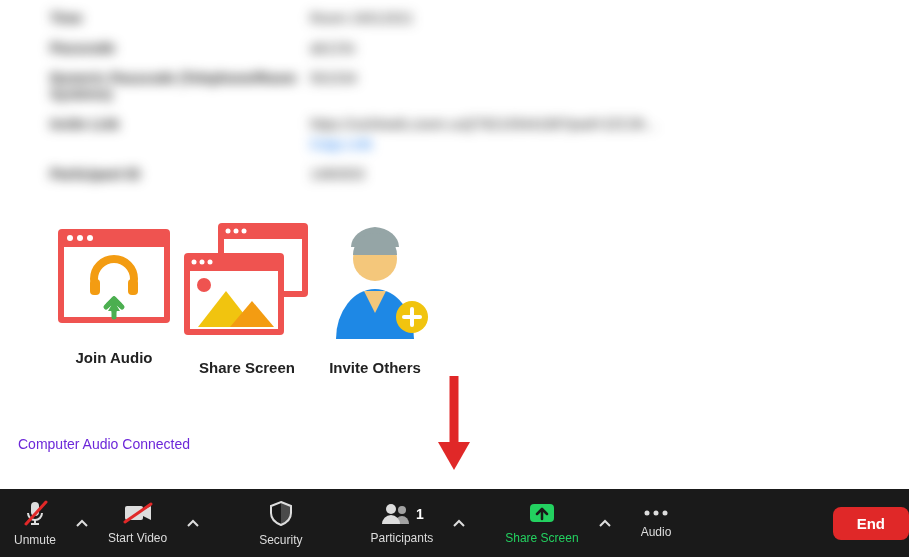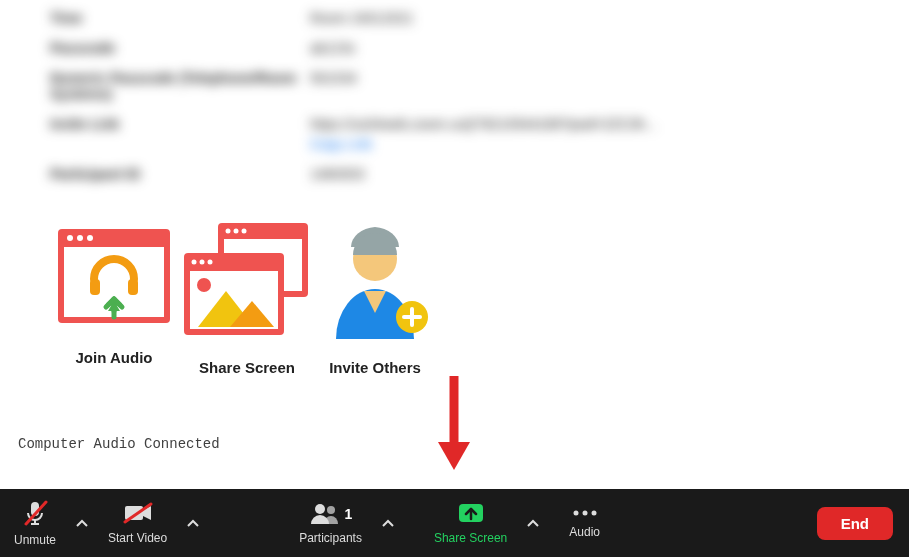--- a/index.html
+++ b/index.html
@@ -6,30 +6,30 @@
   html, body { width: 909px; height: 557px; font-family: -apple-system, BlinkMacSystemFont, "Segoe UI", Arial, sans-serif; background: #fff; overflow: hidden; }
   .root { position: relative; width: 909px; height: 557px; display: flex; flex-direction: column; }
   .info-area { padding: 10px 50px 0 50px; filter: blur(6px); user-select: none; color: #222; font-size: 14px; }
   .info-row { display: flex; margin-bottom: 14px; }
   .info-label { width: 260px; font-weight: 700; }
   .info-val { flex: 1; }
   .info-val .link { color: #0e72ed; display: block; margin-top: 4px; }
   .cards { display: flex; justify-content: flex-start; padding: 10px 60px 0 50px; margin-top: 15px; }
   .card { display: flex; flex-direction: column; align-items: center; cursor: pointer; }
   .card-caption { margin-top: 14px; font-size: 15px; font-weight: 600; color: #222; }
-  .join-audio-note { position: absolute; left: 18px; top: 436px; color: #404040; font-size: 14px; font-weight: 500; font-family: Liberation Mono, monospace; }
+  .join-audio-note { position: absolute; left: 18px; top: 436px; color: #6d28d9; font-size: 14px; font-weight: 500; }
   .arrow-annotation { position: absolute; left: 436px; top: 376px; pointer-events: none; }
   
   .toolbar { position: absolute; bottom: 0; left: 0; right: 0; height: 68px; background: #1a1a1a; display: flex; align-items: center; color: #ddd; }
   .tb-btn { display: flex; flex-direction: column; align-items: center; justify-content: center; height: 68px; padding: 0 14px; cursor: pointer; font-size: 12px; }
   .tb-btn .tb-label { margin-top: 4px; white-space: nowrap; }
   .tb-btn.share .tb-label { color: #23d160; }
   .chev { width: 24px; height: 68px; display: flex; align-items: center; justify-content: center; cursor: pointer; color: #ddd; font-size: 12px; }
   .spacer { flex: 1; }
-  .end-btn { background: #e02828; color: #fff; border: none; border-radius: 8px; padding: 8px 24px; font-size: 15px; font-weight: 600; margin-right: 16px; cursor: pointer; }
+  .end-btn { background: #e02828; color: #fff; border: none; border-radius: 8px; padding: 8px 24px; font-size: 15px; font-weight: 600; cursor: pointer; }
   .pcount-wrap { position: relative; width: 44px; height: 26px; display:flex; align-items:center; justify-content:flex-start; }
 </style>
 </head>
 <body>
 <div class="root">
 
 <div class="info-area">
   <div class="info-row">
     <div class="info-label">Time</div>
     <div class="info-val">Room 24012021</div>
@@ -168,20 +168,30 @@
   <div class="chev">
     <span>
       <svg width="12" height="8" viewBox="0 0 12 8">
             <polyline points="1,7 6,2 11,7" fill="none" stroke="#ddd" stroke-width="2"></polyline>
           </svg>
     </span>
   </div>
 
   <div style="width:40px"></div>
 
+  <div class="tb-btn">
+    <span>
+      <svg width="24" height="26" viewBox="0 0 24 26">
+        <path d="M12 2 L22 6 V13 C22 19 17 23 12 25 C7 23 2 19 2 13 V6 Z" fill="none" stroke="#ddd" stroke-width="2"></path>
+        <path d="M12 2 L12 25 M2 12 L22 12" stroke="#ddd" stroke-width="1" opacity="0"></path>
+        <path d="M12 2 L22 6 V13 C22 19 17 23 12 25 Z" fill="#ddd" opacity="0.25"></path>
+      </svg>
+    </span>
+    <span class="tb-label">Security</span>
+  </div>
 
   <div style="width:40px"></div>
 
   <div class="tb-btn" style="position:relative;">
     <span class="pcount-wrap">
       <span>
         <svg width="30" height="22" viewBox="0 0 30 22">
           <circle cx="11" cy="7" r="5" fill="#ddd"></circle>
           <path d="M2 22 a9 9 0 0 1 18 0 z" fill="#ddd"></path>
           <circle cx="22" cy="8" r="4" fill="#ddd" opacity="0.7"></circle>

